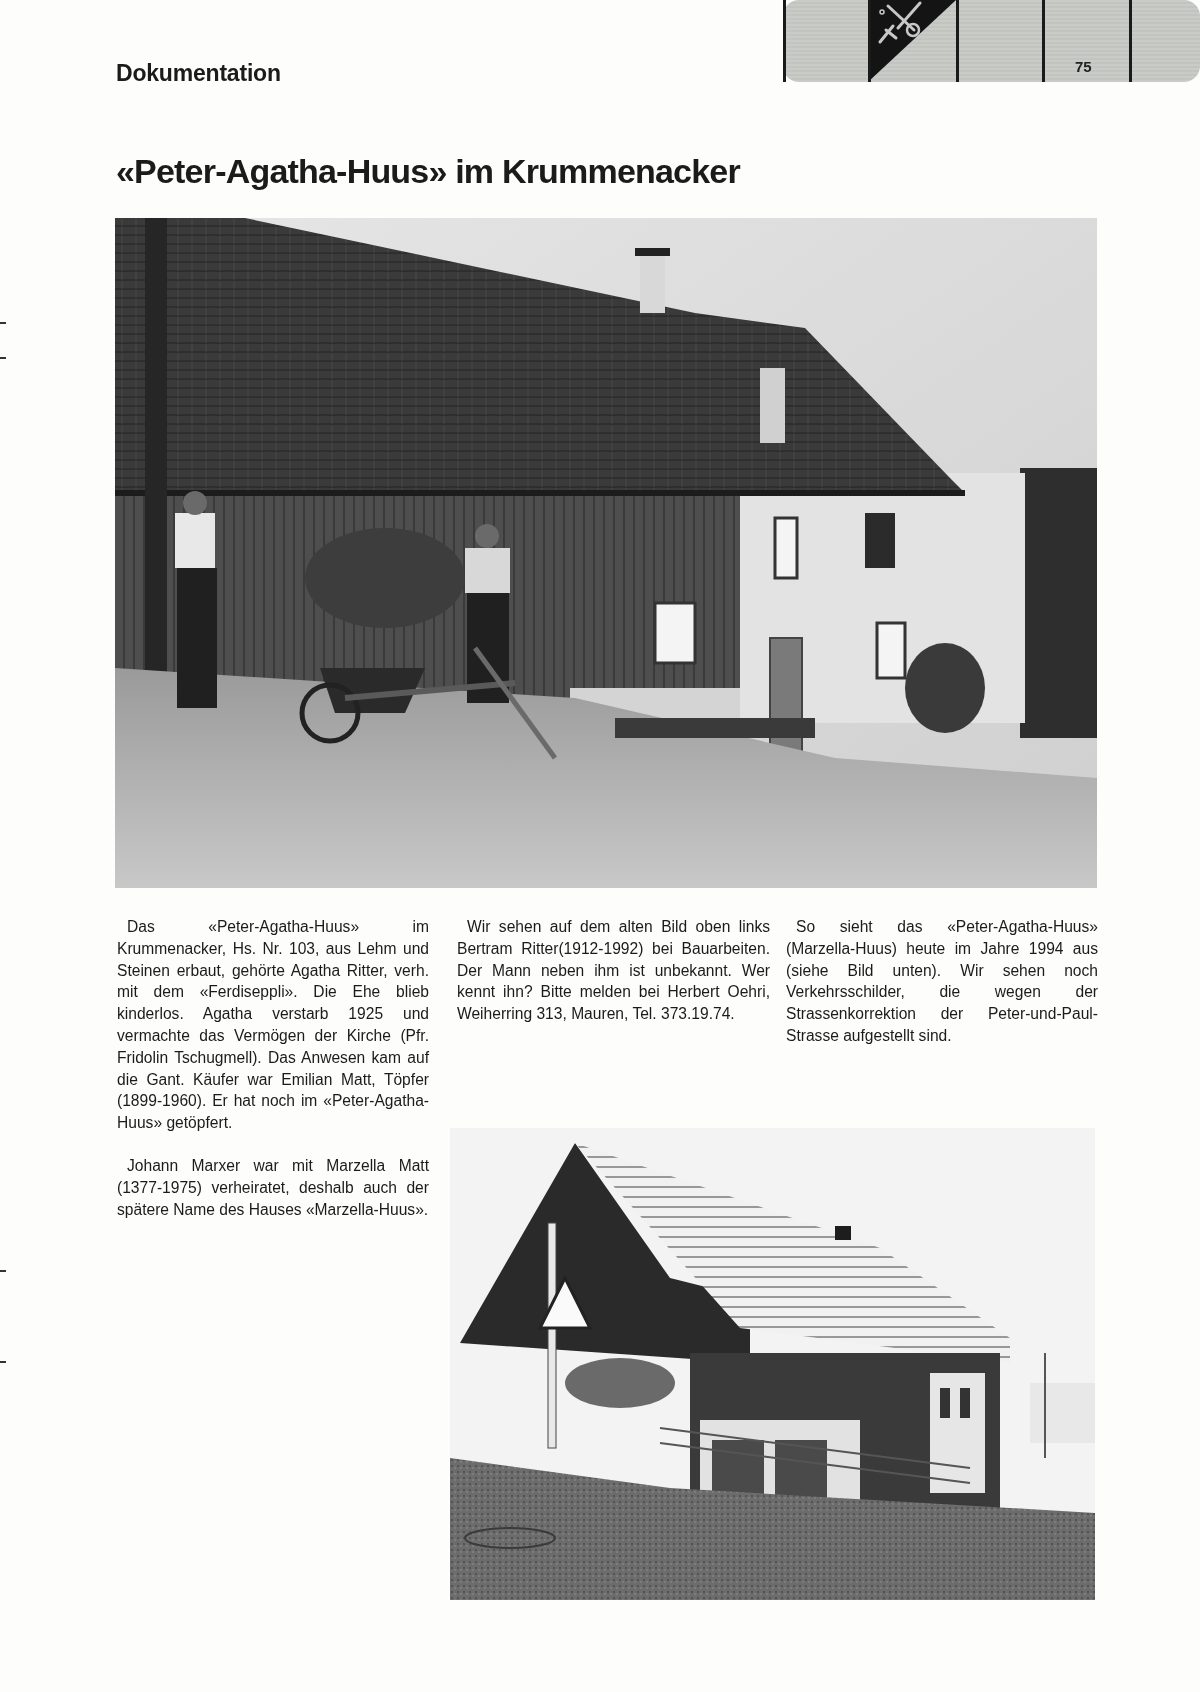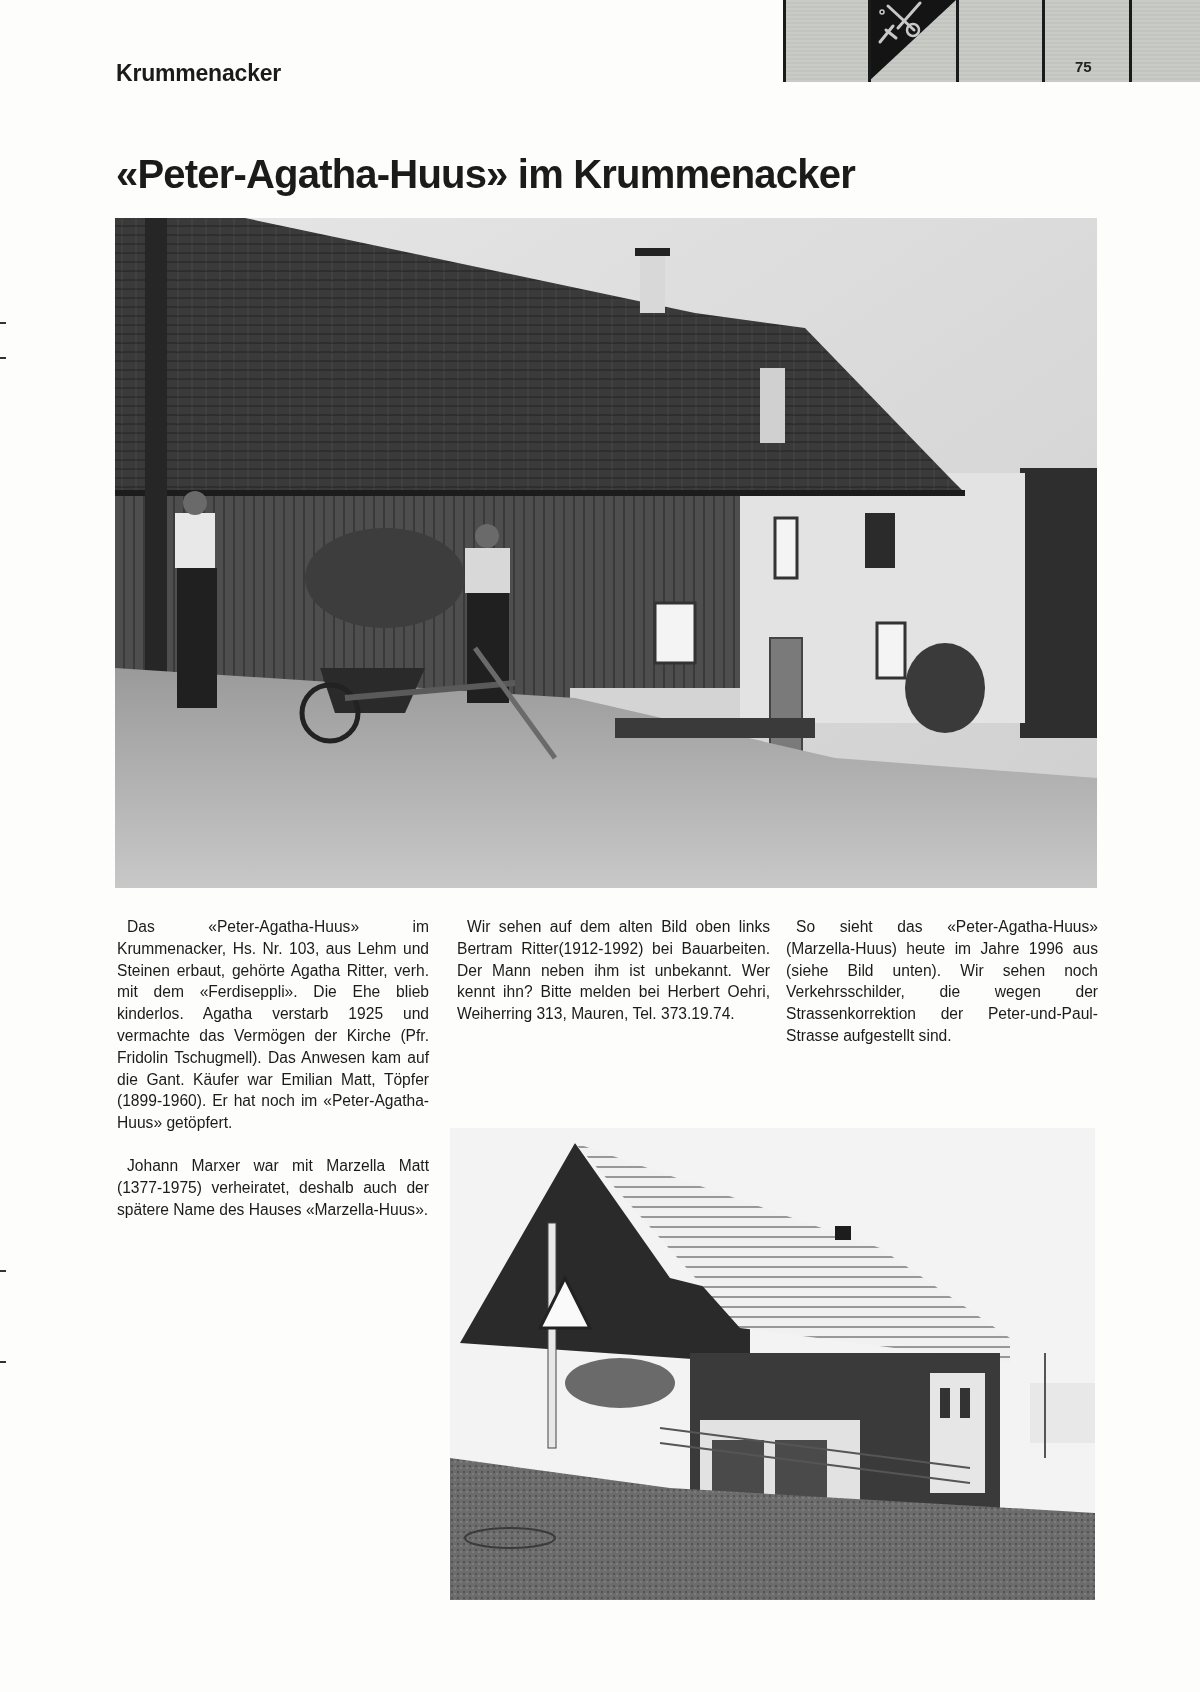--- a/index.html
+++ b/index.html
@@ -1,27 +1,27 @@
 <!DOCTYPE html>
 <html><head>
 <meta charset="utf-8">
 <style>
   * { box-sizing: border-box; margin: 0; padding: 0; }
   html, body { width: 1200px; height: 1692px; background: #fdfdfb; overflow: hidden; }
   body { position: relative; font-family: "Liberation Sans", sans-serif; color: #1b1b1b; }
 
   
   .header-strip { position: absolute; left: 783px; top: 0; width: 417px; height: 82px;
-    background: repeating-linear-gradient(0deg, #c9cbc7 0 2px, #c2c4c0 2px 4px); }
+    background: repeating-linear-gradient(0deg, #c9cbc7 0 2px, #c2c4c0 2px 4px); border-radius: 16px; }
   .header-strip .vline { position: absolute; top: 0; width: 3px; height: 82px; background: #1a1a1a; }
   .emblem { position: absolute; left: 85px; top: 0; width: 88px; height: 82px; }
   .page-num { position: absolute; left: 292px; top: 58px; font-weight: bold; font-size: 15px; color: #222; }
 
   .section-label { position: absolute; left: 116px; top: 60px; font-size: 23px; font-weight: bold; letter-spacing: -0.2px; }
-  .page-title { position: absolute; left: 116px; top: 152px; font-size: 40px; font-weight: bold; letter-spacing: -0.8px; }
+  .page-title { position: absolute; left: 116px; top: 152px; font-size: 34px; font-weight: bold; letter-spacing: -0.8px; }
 
   
   .photo { position: absolute; overflow: hidden; background: #bdbdbd; }
   .photo-top { left: 115px; top: 218px; width: 982px; height: 670px; }
   .photo-bottom { left: 450px; top: 1128px; width: 645px; height: 472px; background: #f2f2f2; }
 
   
   .col { position: absolute; font-size: 15.6px; line-height: 21.8px; text-align: justify; }
   .col p { text-indent: 10px; margin-bottom: 21px; hyphens: manual; }
   .col-1 { left: 117px; top: 916px; width: 312px; }
@@ -53,21 +53,21 @@
       </g>
     </svg>
   </div>
   <div class="vline" style="left:85px"></div>
   <div class="vline" style="left:173px"></div>
   <div class="vline" style="left:259px"></div>
   <div class="vline" style="left:346px"></div>
   <div class="page-num">75</div>
 </div>
 
-<div class="section-label">Krummenacker</div>
+<div class="section-label">Dokumentation</div>
 <h1 class="page-title">«Peter-Agatha-Huus» im Krummenacker</h1>
 
 <div class="photo photo-top">
   <svg width="982" height="670" viewBox="0 0 982 670" preserveAspectRatio="none">
     <defs>
       <linearGradient id="sky" x1="0" y1="0" x2="1" y2="1">
         <stop offset="0" stop-color="#e6e6e6"></stop>
           <stop offset="1" stop-color="#cfcfcf"></stop>
       </linearGradient>
       <linearGradient id="ground" x1="0" y1="0" x2="0" y2="1">
@@ -133,21 +133,21 @@
 </div>
 
 <div class="col col-1">
   <p>Das «Peter-Agatha-Huus» im Krummenacker, Hs. Nr. 103, aus Lehm und Steinen erbaut, gehörte Agatha Ritter, verh. mit dem «Ferdiseppli». Die Ehe blieb kinderlos. Agatha verstarb 1925 und vermachte das Vermögen der Kirche (Pfr. Fridolin Tschugmell). Das Anwesen kam auf die Gant. Käufer war Emilian Matt, Töpfer (1899-1960). Er hat noch im «Peter-Agatha-Huus» getöpfert.</p>
   <p>Johann Marxer war mit Marzella Matt (1377-1975) verheiratet, deshalb auch der spätere Name des Hauses «Marzella-Huus».</p>
 </div>
 <div class="col col-2">
   <p>Wir sehen auf dem alten Bild oben links Bertram Ritter(1912-1992) bei Bauarbeiten. Der Mann neben ihm ist unbekannt. Wer kennt ihn? Bitte melden bei Herbert Oehri, Weiherring 313, Mauren, Tel. 373.19.74.</p>
 </div>
 <div class="col col-3">
-  <p>So sieht das «Peter-Agatha-Huus» (Marzella-Huus) heute im Jahre 1996 aus (siehe Bild unten). Wir sehen noch Verkehrsschilder, die wegen der Strassenkorrektion der Peter-und-Paul-Strasse aufgestellt sind.</p>
+  <p>So sieht das «Peter-Agatha-Huus» (Marzella-Huus) heute im Jahre 1994 aus (siehe Bild unten). Wir sehen noch Verkehrsschilder, die wegen der Strassenkorrektion der Peter-und-Paul-Strasse aufgestellt sind.</p>
 </div>
 
 <div class="photo photo-bottom">
   <svg width="645" height="472" viewBox="0 0 645 472" preserveAspectRatio="none">
     <defs>
       <pattern id="snowroof" width="12" height="10" patternUnits="userSpaceOnUse">
         <rect width="12" height="10" fill="#f1f1f1"></rect>
         <line x1="0" y1="9" x2="12" y2="9" stroke="#7a7a7a" stroke-width="1.5"></line>
       </pattern>
       <pattern id="asphalt" width="6" height="6" patternUnits="userSpaceOnUse">

